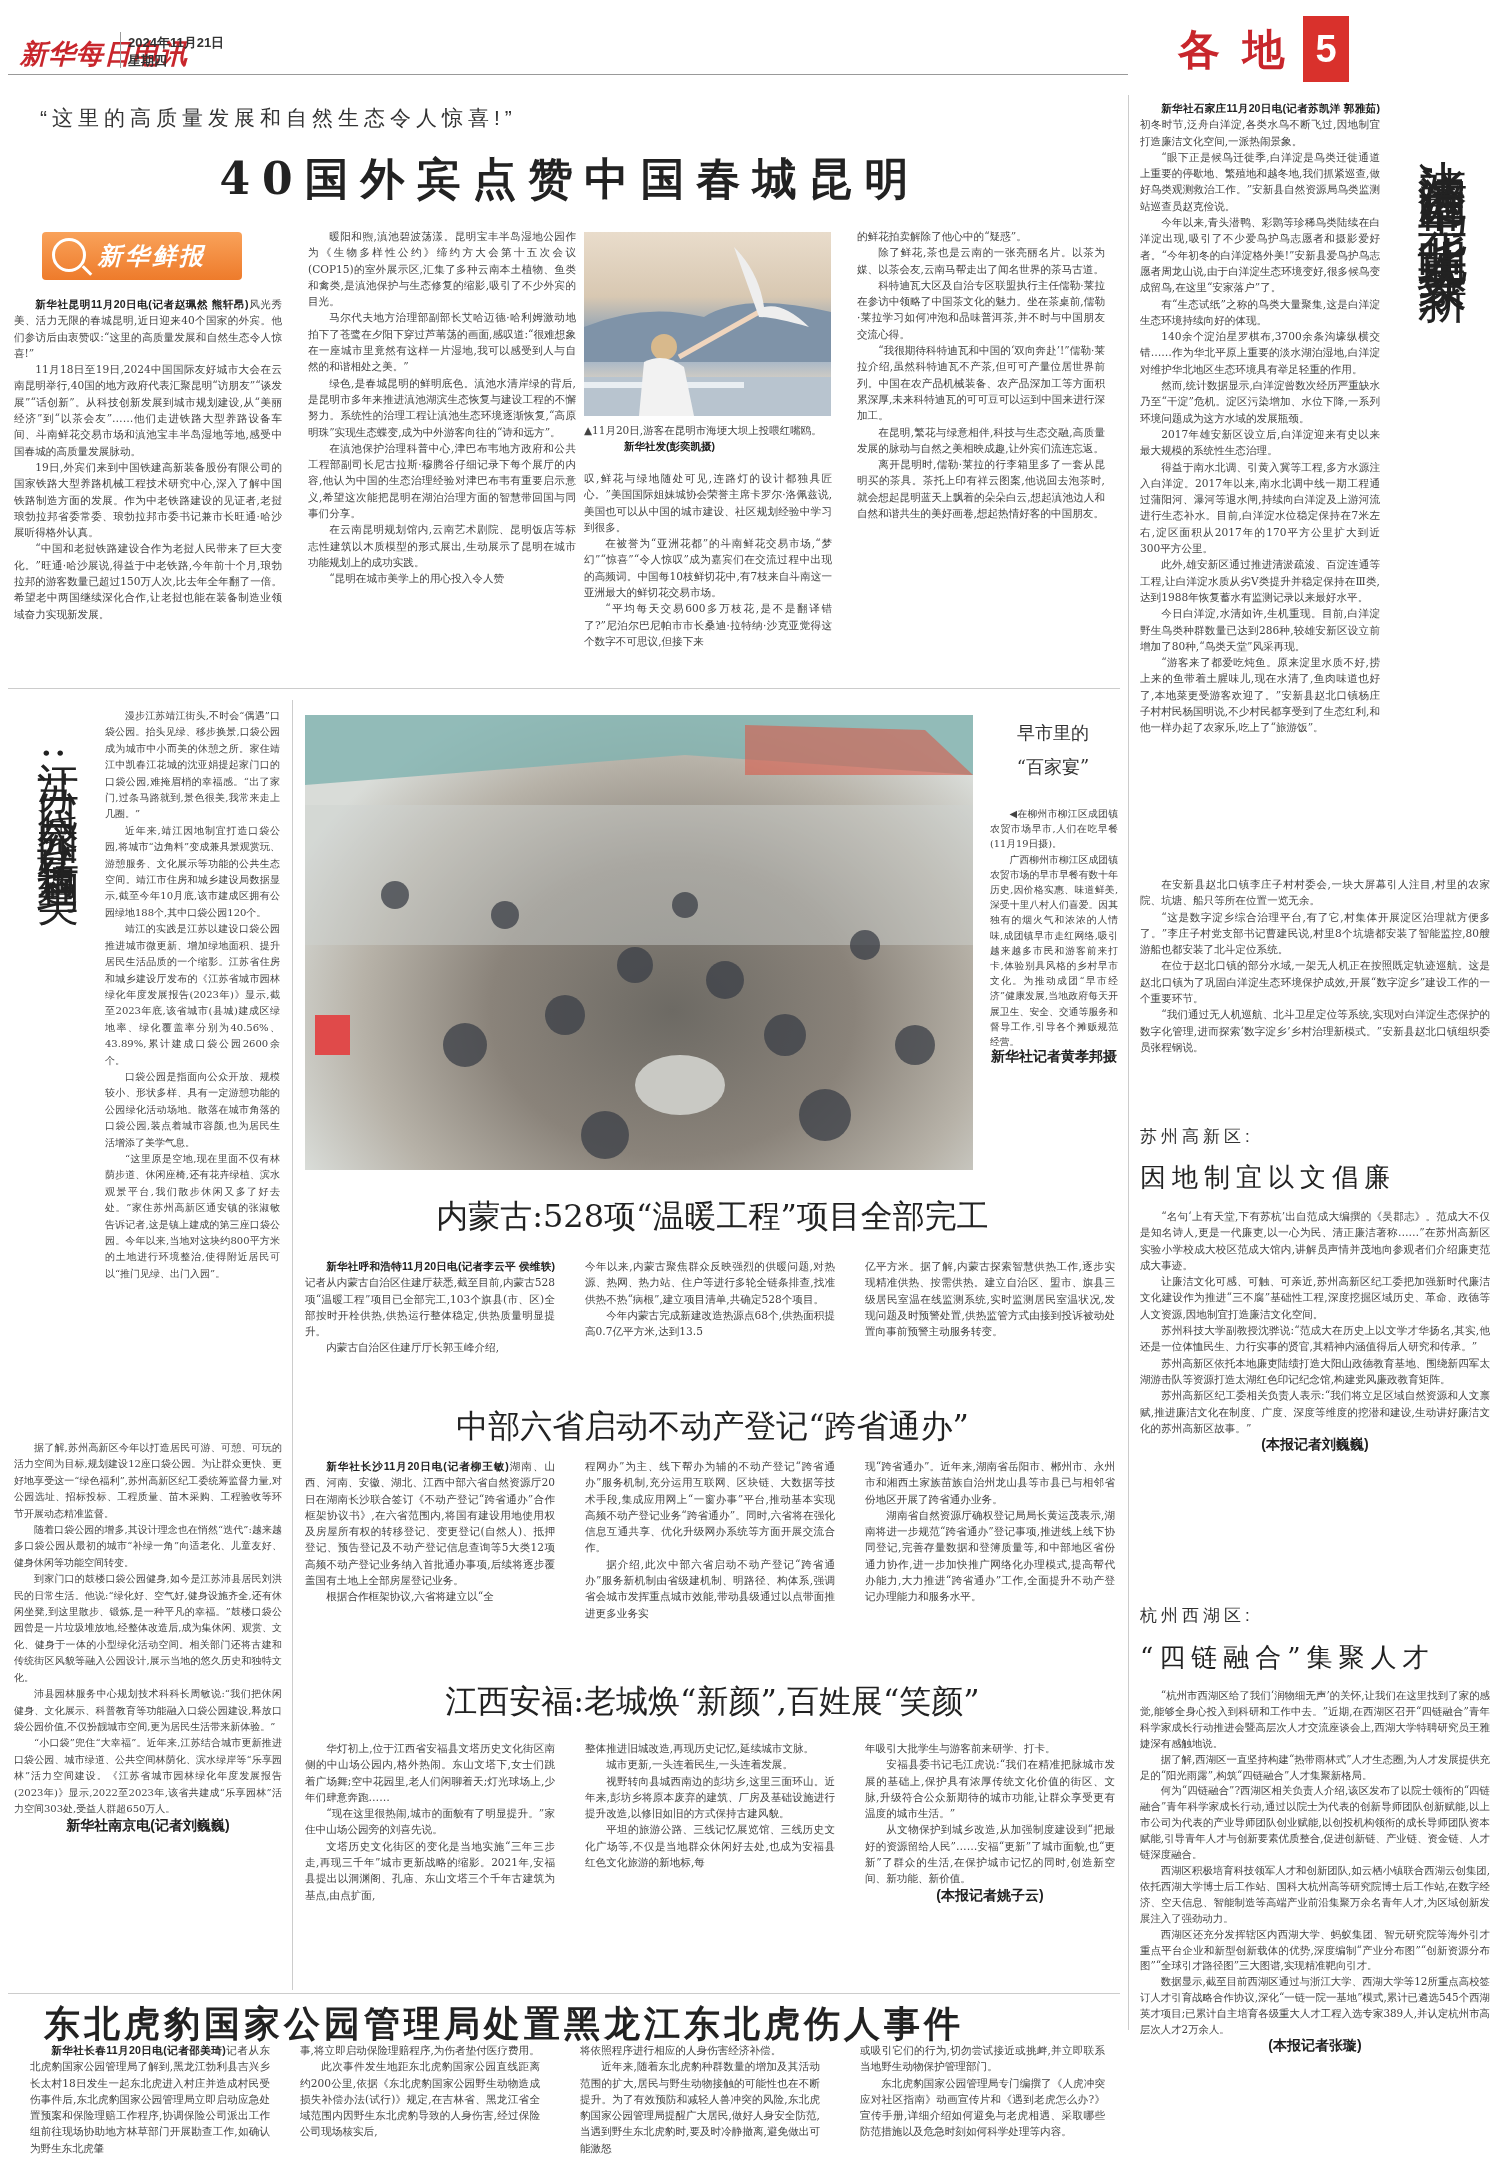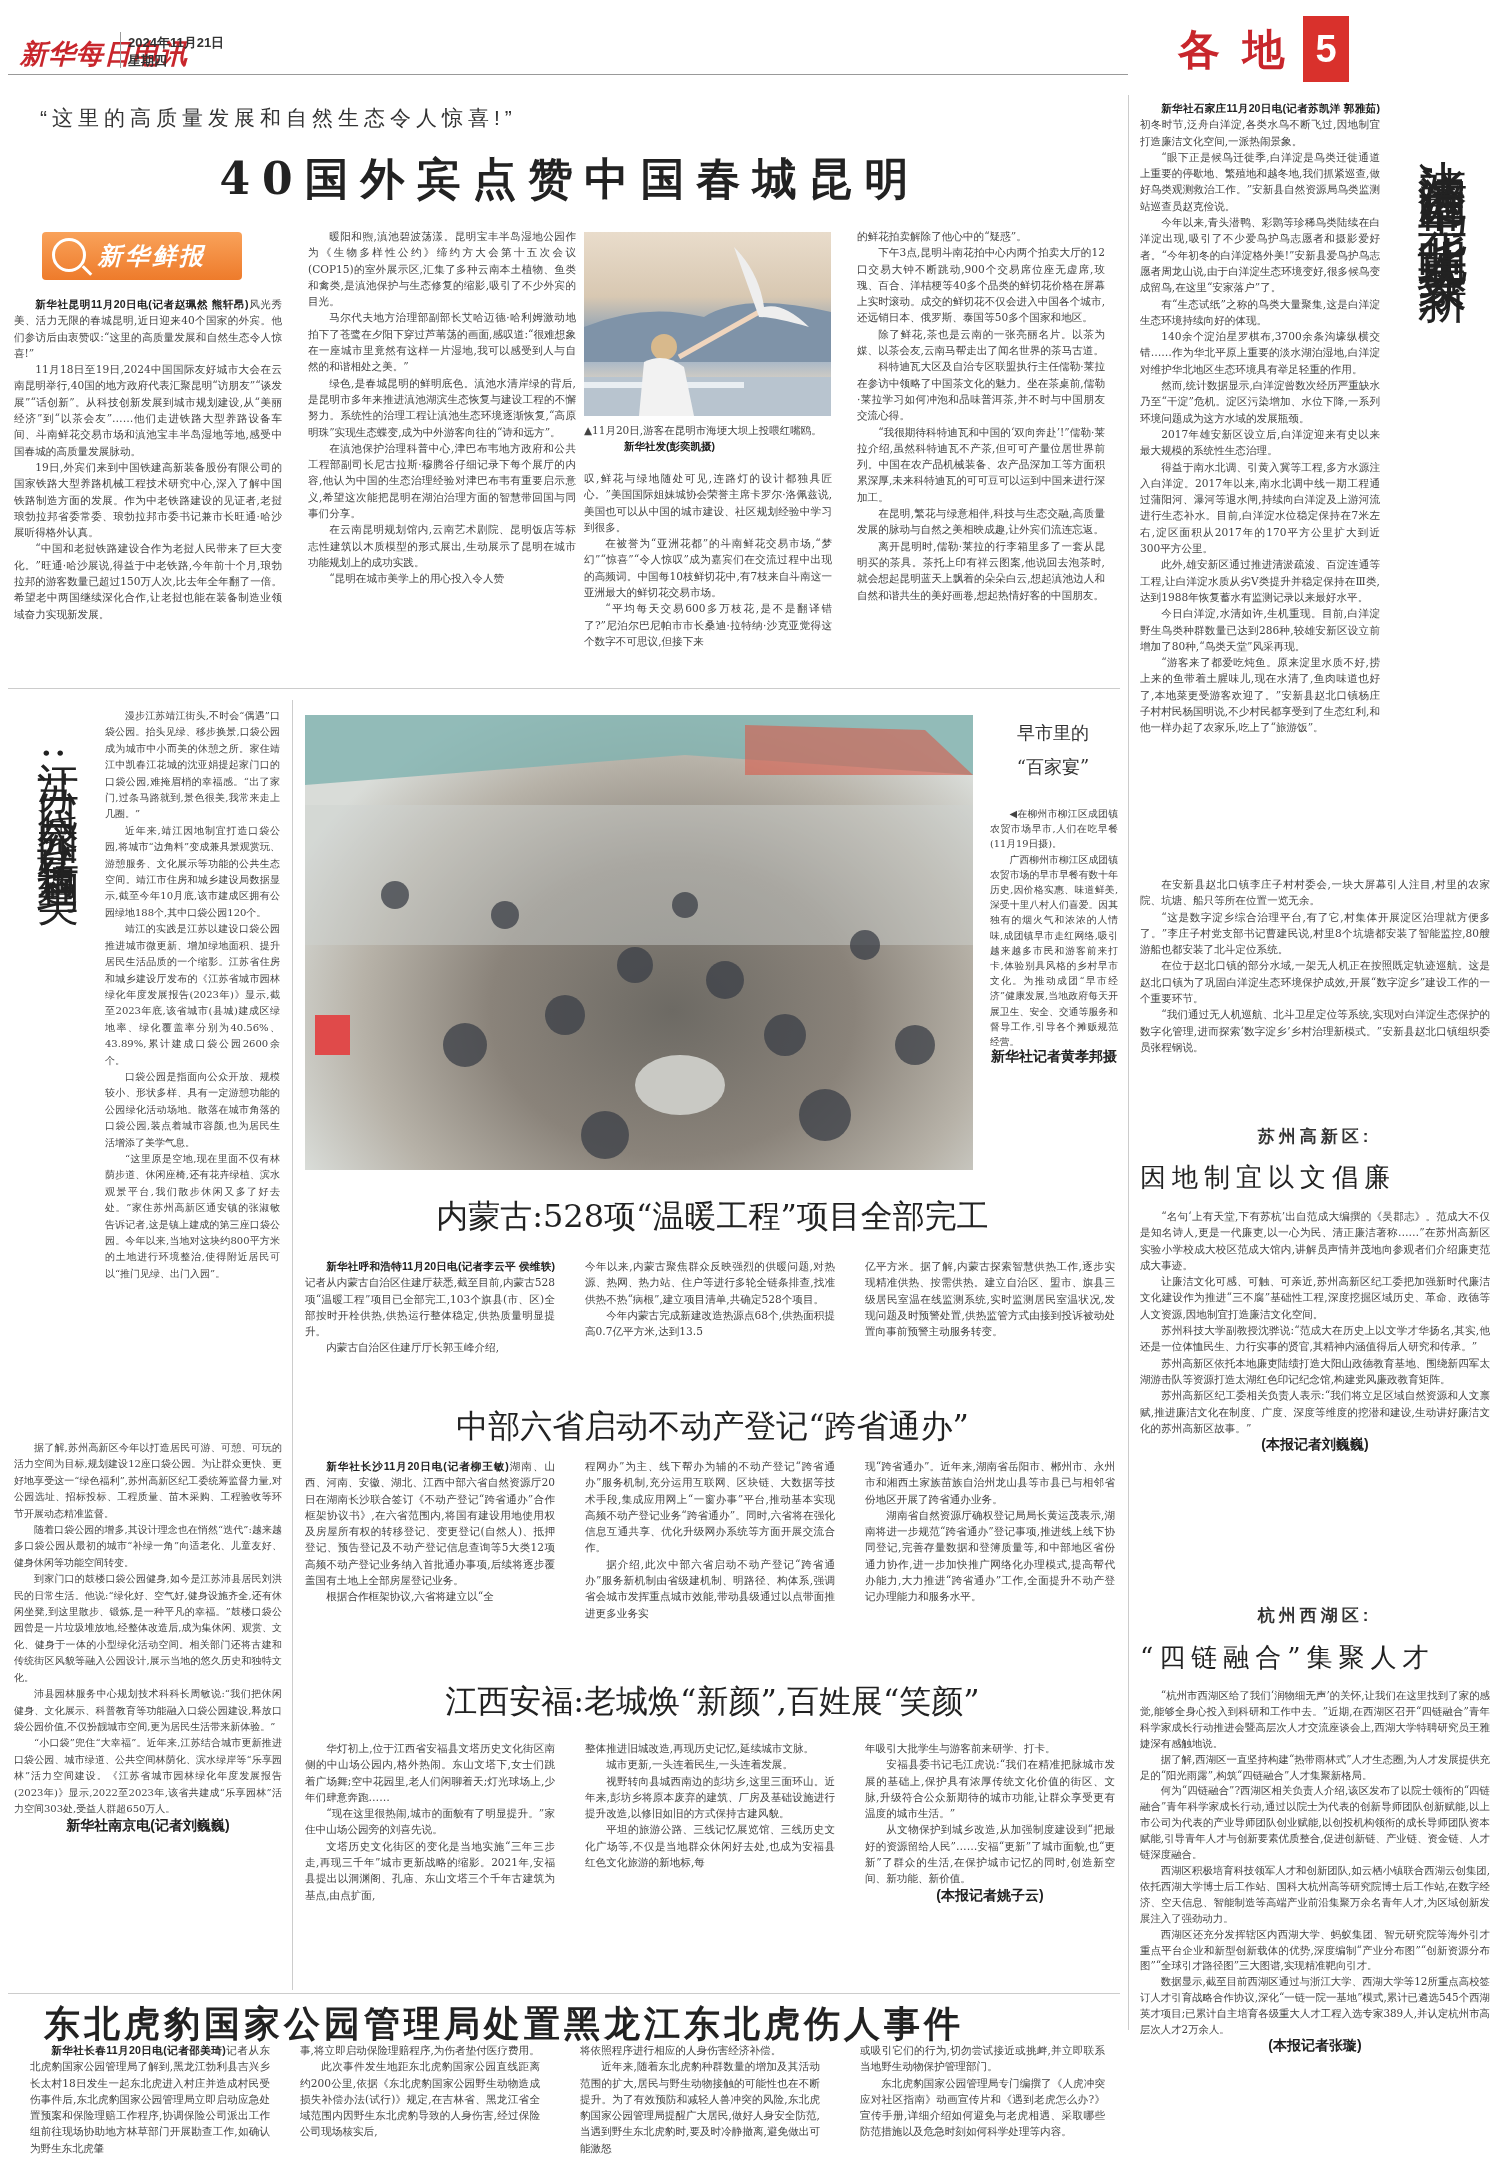--- a/index.html
+++ b/index.html
@@ -18,21 +18,21 @@
 .body p{text-indent:2em}
 .body b{font-family:"Liberation Sans",sans-serif;color:#222}
 .byline{font-family:"Liberation Sans",sans-serif;font-weight:bold;color:#222;text-align:center;font-size:14px}
 .badge{left:42px;top:232px;width:200px;height:48px;background:linear-gradient(#f9a25a,#ee7b2b);border-radius:4px;color:#fff;font-family:"DejaVu Sans",sans-serif;font-size:24px;font-weight:bold;font-style:italic;display:flex;align-items:center;padding-left:56px;letter-spacing:3px}
 .badge .mag{position:absolute;left:10px;top:6px;width:34px;height:34px;border:3px solid #fff;border-radius:50%}
 .badge .mag:after{content:"";position:absolute;left:26px;top:28px;width:12px;height:3px;background:#fff;transform:rotate(45deg)}
 .vtitle{writing-mode:vertical-rl;font-size:46px;color:#222;letter-spacing:6px;font-family:"DejaVu Serif",serif}
 .photo{overflow:hidden}
 .caption{font-size:10.5px;line-height:16px;color:#444}
 .rule{background:#ccc}
-.sub-kicker{font-family:"Liberation Sans",sans-serif;font-size:17px;font-weight:bold;letter-spacing:4px;text-align:center;color:#333}
+.sub-kicker{font-family:"Liberation Sans",sans-serif;font-size:17px;font-weight:normal;letter-spacing:4px;text-align:left;color:#333}
 .sub-headline{font-size:26px;letter-spacing:6px;text-align:left;color:#222}
 </style>
 </head>
 <body>
 
 <div class="abs masthead-logo">新华每日电讯</div>
 <div class="abs masthead-sep"></div>
 <div class="abs masthead-date">
   <div>2024年11月21日</div>
   <div>星期四</div>
@@ -82,21 +82,20 @@
 </div>
 
 <div class="abs body" style="left:584px;top:470px;width:248px">
   <p style="text-indent:0">叹,鲜花与绿地随处可见,连路灯的设计都独具匠心。”美国国际姐妹城协会荣誉主席卡罗尔·洛佩兹说,美国也可以从中国的城市建设、社区规划经验中学习到很多。</p>
   <p>在被誉为“亚洲花都”的斗南鲜花交易市场,“梦幻”“惊喜”“令人惊叹”成为嘉宾们在交流过程中出现的高频词。中国每10枝鲜切花中,有7枝来自斗南这一亚洲最大的鲜切花交易市场。</p>
   <p>“平均每天交易600多万枝花,是不是翻译错了?”尼泊尔巴尼帕市市长桑迪·拉特纳·沙克亚觉得这个数字不可思议,但接下来</p>
 </div>
 
 <div class="abs body" style="left:857px;top:228px;width:248px">
   <p style="text-indent:0">的鲜花拍卖解除了他心中的“疑惑”。</p>
-  <p>下午3点,昆明斗南花拍中心内两个拍卖大厅的12口交易大钟不断跳动,900个交易席位座无虚席,玫瑰、百合、洋桔梗等40多个品类的鲜切花价格在屏幕上实时滚动。成交的鲜切花不仅会进入中国各个城市,还远销日本、俄罗斯、泰国等50多个国家和地区。</p>
   <p>除了鲜花,茶也是云南的一张亮丽名片。以茶为媒、以茶会友,云南马帮走出了闻名世界的茶马古道。</p>
   <p>科特迪瓦大区及自治专区联盟执行主任儒勒·莱拉在参访中领略了中国茶文化的魅力。坐在茶桌前,儒勒·莱拉学习如何冲泡和品味普洱茶,并不时与中国朋友交流心得。</p>
   <p>“我很期待科特迪瓦和中国的‘双向奔赴’!”儒勒·莱拉介绍,虽然科特迪瓦不产茶,但可可产量位居世界前列。中国在农产品机械装备、农产品深加工等方面积累深厚,未来科特迪瓦的可可豆可以运到中国来进行深加工。</p>
   <p>在昆明,繁花与绿意相伴,科技与生态交融,高质量发展的脉动与自然之美相映成趣,让外宾们流连忘返。</p>
   <p>离开昆明时,儒勒·莱拉的行李箱里多了一套从昆明买的茶具。茶托上印有祥云图案,他说回去泡茶时,就会想起昆明蓝天上飘着的朵朵白云,想起滇池边人和自然和谐共生的美好画卷,想起热情好客的中国朋友。</p>
 </div>
 
 <div class="abs rule" style="left:8px;top:688px;width:1112px;height:1px"></div>
 <div class="abs rule" style="left:1128px;top:95px;width:1px;height:1935px"></div>
 

